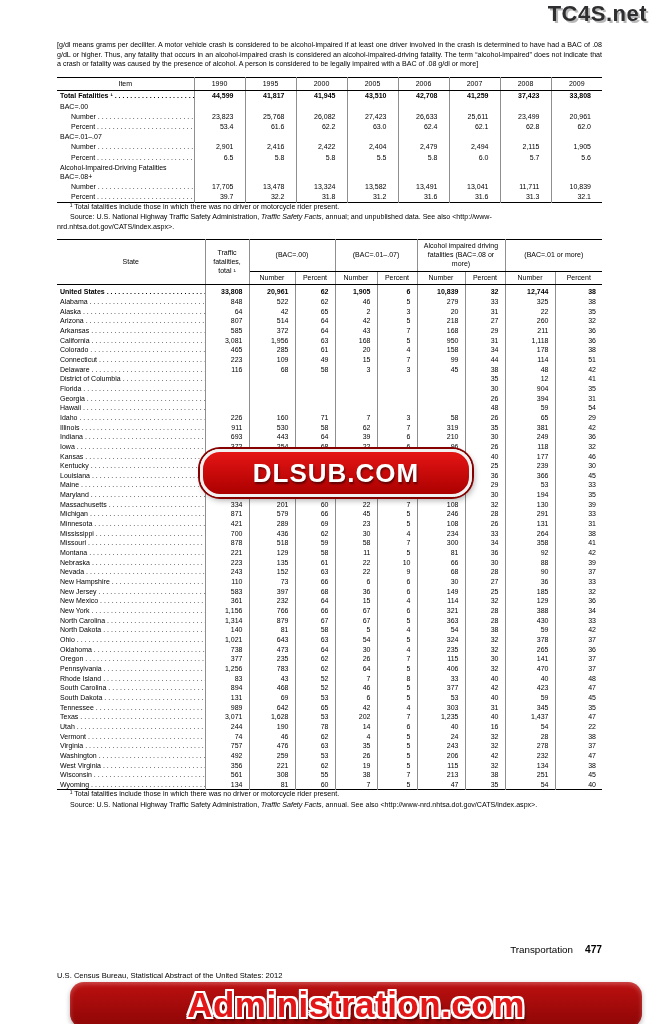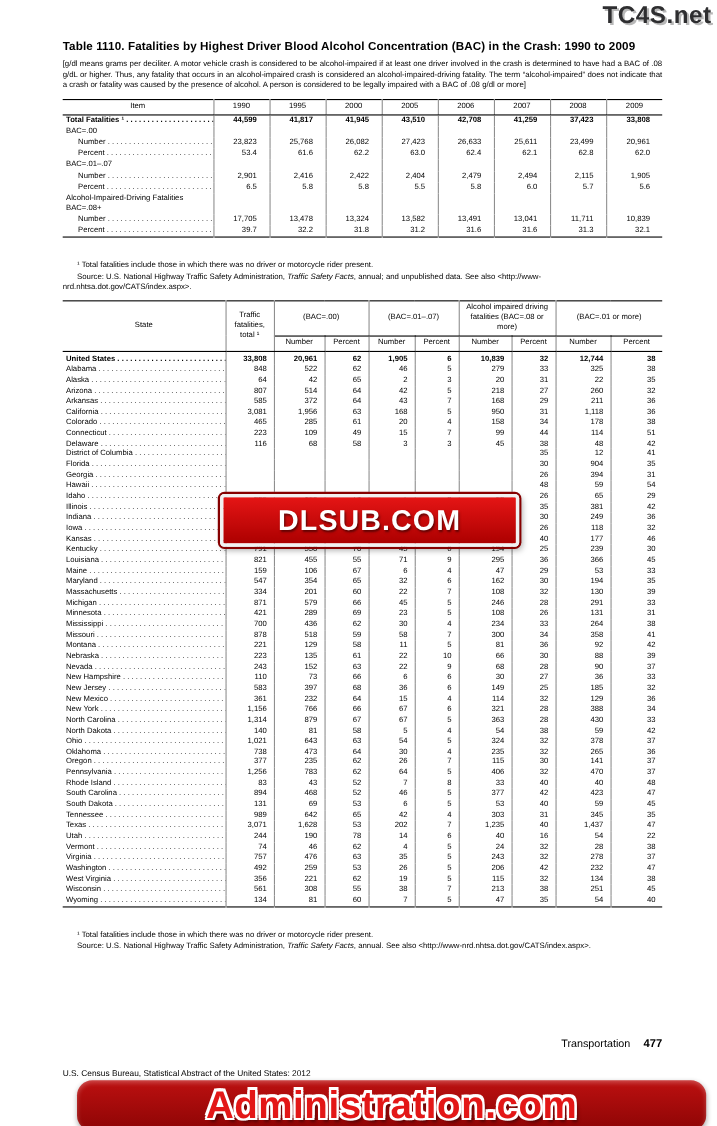--- a/index.html
+++ b/index.html
@@ -19,43 +19,42 @@
 .t1111 td{line-height:9.65px}
 td.lbl{white-space:nowrap;overflow:hidden;padding-left:3px;text-align:left}
 td.lbl::after{content:" . . . . . . . . . . . . . . . . . . . . . . . . . . . . . . . . . . . . ."}
 td.lbl.nolead::after{content:none}
 td.lbl.wrap{white-space:normal;line-height:9.4px}
 td.lbl.ind{padding-left:14px}
 td.num{text-align:right;padding-right:6px}
 .t1110 td.num{padding-right:11px}
 tr.bold td{font-weight:bold}
 .t1111 tbody tr:first-child td{padding-top:2px}
-.fn{margin-top:21px;font-size:7.1px;line-height:9.4px;text-indent:13px}
+.fn{margin-top:0;font-size:7.1px;line-height:9.4px;text-indent:13px}
 .src{margin-top:1px;font-size:7.1px;line-height:9.4px;text-indent:13px}
 .it{font-style:italic}
 
 .pgfoot{position:absolute;top:944px;right:50px;font-size:9.8px}
 .pgfoot .num{font-weight:bold;margin-left:12px;font-size:10.2px}
 .credit{position:absolute;top:971px;left:57px;font-size:7.6px}
 
 .wm-top{position:absolute;top:1px;right:5px;font-weight:bold;font-size:22px;letter-spacing:.5px;color:#2e2e30;text-shadow:2px 2px 0 rgba(125,125,125,.55);z-index:5}
-.wm-mid{position:absolute;left:200px;top:460px;width:272px;height:50px;background:linear-gradient(180deg,#e51515,#ac0000);border:3px solid #f1f1f1;border-radius:4px;box-shadow:0 0 0 2px #860000,2px 3px 6px rgba(0,0,0,.35);display:flex;align-items:center;justify-content:center;z-index:6}
+.wm-mid{position:absolute;left:200px;top:460px;width:272px;height:50px;background:linear-gradient(180deg,#e51515,#ac0000);border:3px solid #f1f1f1;border-radius:20px;box-shadow:0 0 0 2px #860000,2px 3px 6px rgba(0,0,0,.35);display:flex;align-items:center;justify-content:center;z-index:6}
 .wm-mid span{color:#fff;font-weight:bold;font-size:26px;letter-spacing:1px;text-shadow:1px 2px 2px rgba(0,0,0,.5)}
 .wm-bot{position:absolute;left:70px;top:982px;width:572px;height:46px;background:linear-gradient(180deg,#bc1010,#8d0505);border-radius:14px;display:flex;align-items:center;justify-content:center;box-shadow:inset 0 2px 5px rgba(255,255,255,.28),0 2px 5px rgba(0,0,0,.3);z-index:6}
 .wm-bot span{font-weight:bold;font-size:35px;letter-spacing:.5px;color:#e31717;
  text-shadow:-2px -2px 0 #fff,2px -2px 0 #fff,-2px 2px 0 #fff,2px 2px 0 #fff,0 -2px 0 #fff,0 2px 0 #fff,-2px 0 0 #fff,2px 0 0 #fff,3px 4px 3px rgba(0,0,0,.45)}
 </style>
 </head>
 <body>
 
 <div class="wm-top"><span>TC4S.net</span></div>
 
 <div class="content">
 
-  <h1 class="t-title">Table 1110. Fatalities by Highest Driver Blood Alcohol Concentration (BAC) in the Crash: 1990 to 2009</h1>
   <p class="headnote">[g/dl means grams per deciliter. A motor vehicle crash is considered to be alcohol-impaired if at least one driver involved in the crash is determined to have had a BAC of .08 g/dL or higher. Thus, any fatality that occurs in an alcohol-impaired crash is considered an alcohol-impaired-driving fatality. The term “alcohol-impaired” does not indicate that a crash or fatality was caused by the presence of alcohol. A person is considered to be legally impaired with a BAC of .08 g/dl or more]</p>
 
   <table class="t t1110">
     <colgroup>
       <col style="width:137px">
         <col style="width:51px">
         <col style="width:51px">
         <col style="width:51px">
         <col style="width:51px">
         <col style="width:51px">

